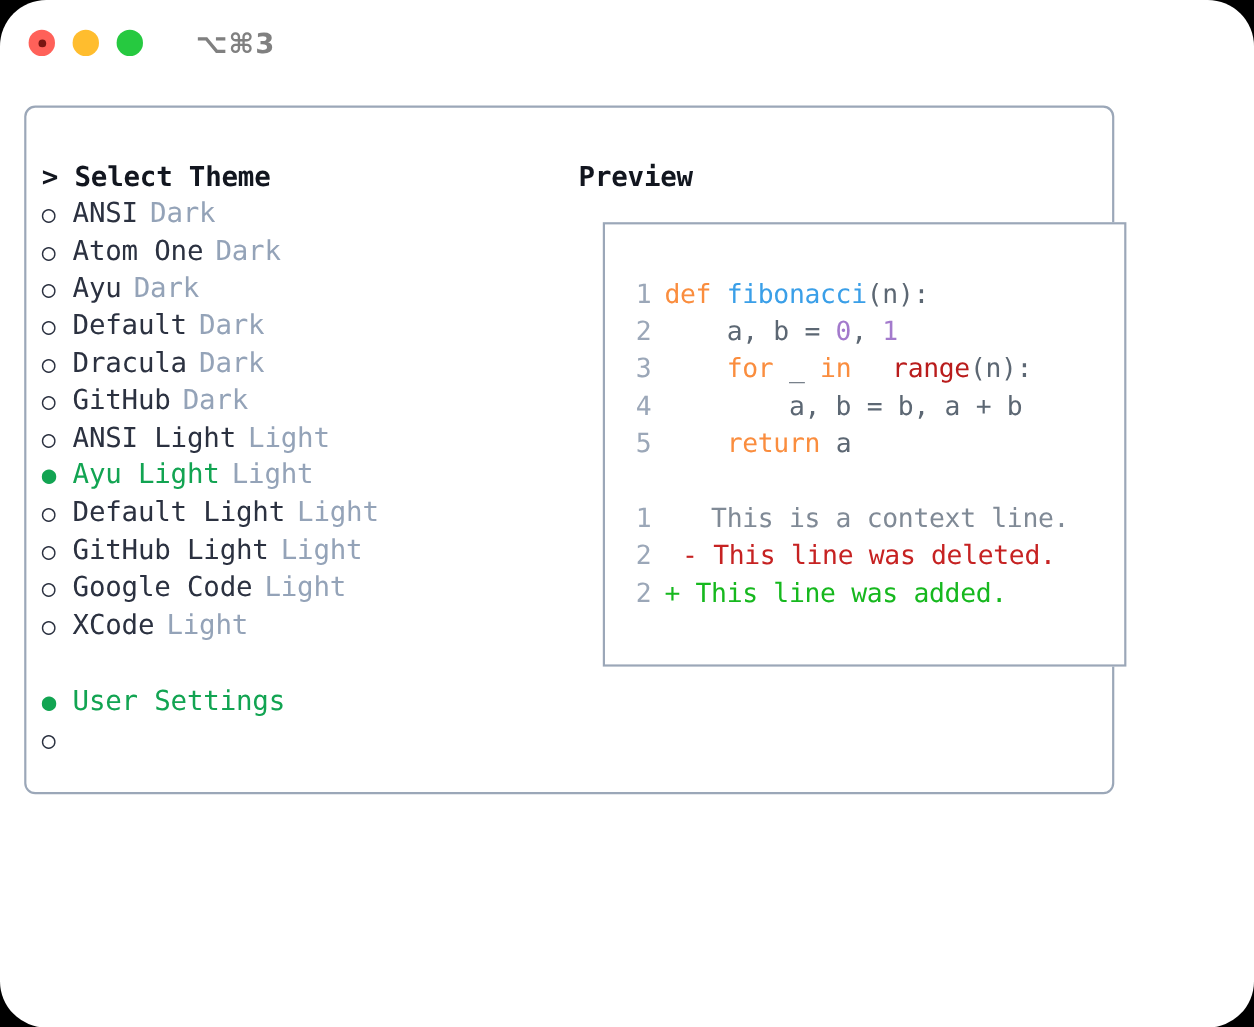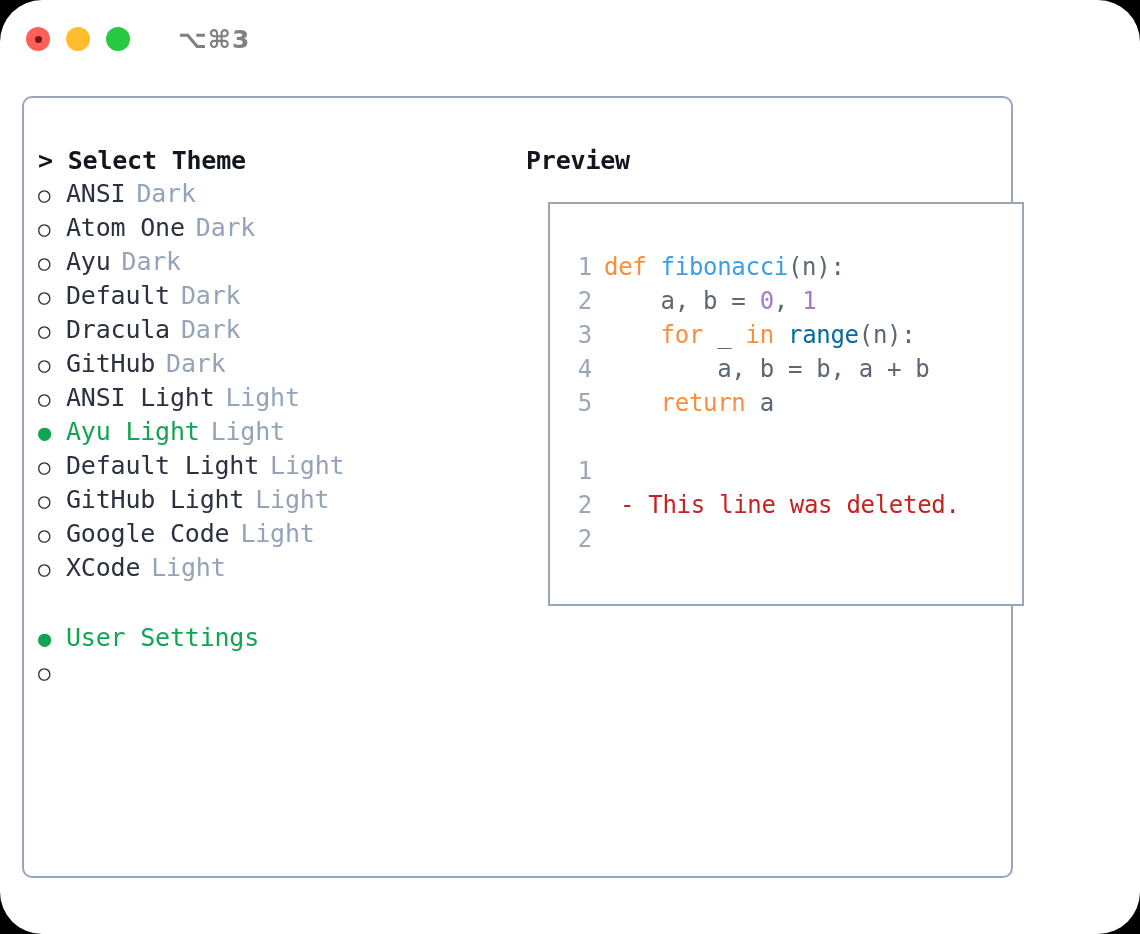--- a/index.html
+++ b/index.html
@@ -69,21 +69,21 @@
     letter-spacing: 1px;
     white-space: pre;
   }
 
   
   #main-card {
     position: absolute;
     left: 22px;
     top: 96px;
     width: 991px;
-    height: 782px;
+    height: 626px;
     border: 2px solid #9BA7B8;
     border-radius: 10px;
     box-sizing: border-box;
     background: #ffffff;
   }
 
   
   #left-column {
     position: absolute;
     left: 14px;
@@ -185,21 +185,21 @@
     color: #9BA7B8;
     margin-right: 12px;
   }
   .code-text { white-space: pre; }
   .blank-line { height: 34px; }
 
   
   .tok-kw   { color: #FA8D3E; }
   .tok-fn   { color: #3A9FE8; }
   .tok-num  { color: #A37ACC; }
-  .tok-bi   { color: #0369a1; }
+  .tok-bi   { color: #b91c1c; margin-left: 23px; }
   .tok-plain{ color: #5C6773; }
   .tok-punc { color: #5C6773; }
 
   .diff-context { color: #808A96; }
   .diff-del     { color: #C62222; margin-left: 16px; }
   .diff-add     { color: #16B81E; }
 </style>
 </head>
 <body>
 
@@ -253,22 +253,22 @@
         <div id="code-area">
           <div id="code-lines">
               <div class="code-line"><span class="lineno">1</span><span class="code-text"><span class="tok-kw">def</span><span class="tok-plain"> </span><span class="tok-fn">fibonacci</span><span class="tok-punc">(n):</span></span></div>
               <div class="code-line"><span class="lineno">2</span><span class="code-text"><span class="tok-plain">    a, b = </span><span class="tok-num">0</span><span class="tok-plain">, </span><span class="tok-num">1</span></span></div>
               <div class="code-line"><span class="lineno">3</span><span class="code-text"><span class="tok-plain">    </span><span class="tok-kw">for</span><span class="tok-plain"> _ </span><span class="tok-kw">in</span><span class="tok-plain"> </span><span class="tok-bi">range</span><span class="tok-punc">(n):</span></span></div>
               <div class="code-line"><span class="lineno">4</span><span class="code-text"><span class="tok-plain">        a, b = b, a + b</span></span></div>
               <div class="code-line"><span class="lineno">5</span><span class="code-text"><span class="tok-plain">    </span><span class="tok-kw">return</span><span class="tok-plain"> a</span></span></div>
             </div>
           <div class="blank-line"></div>
           <div id="diff-lines">
-              <div class="code-line"><span class="lineno">1</span><span class="code-text diff-context"><span> </span></span></div>
+              <div class="code-line"><span class="lineno">1</span><span class="code-text diff-context"><span> </span><span>  This is a context line.</span></span></div>
               <div class="code-line"><span class="lineno">2</span><span class="code-text diff-del"><span>-</span><span> This line was deleted.</span></span></div>
-              <div class="code-line"><span class="lineno">2</span></div>
+              <div class="code-line"><span class="lineno">2</span><span class="code-text diff-add"><span>+</span><span> This line was added.</span></span></div>
             </div>
         </div>
       </div>
     </div>
 
   </div>
 </div>
 
 </body></html>

